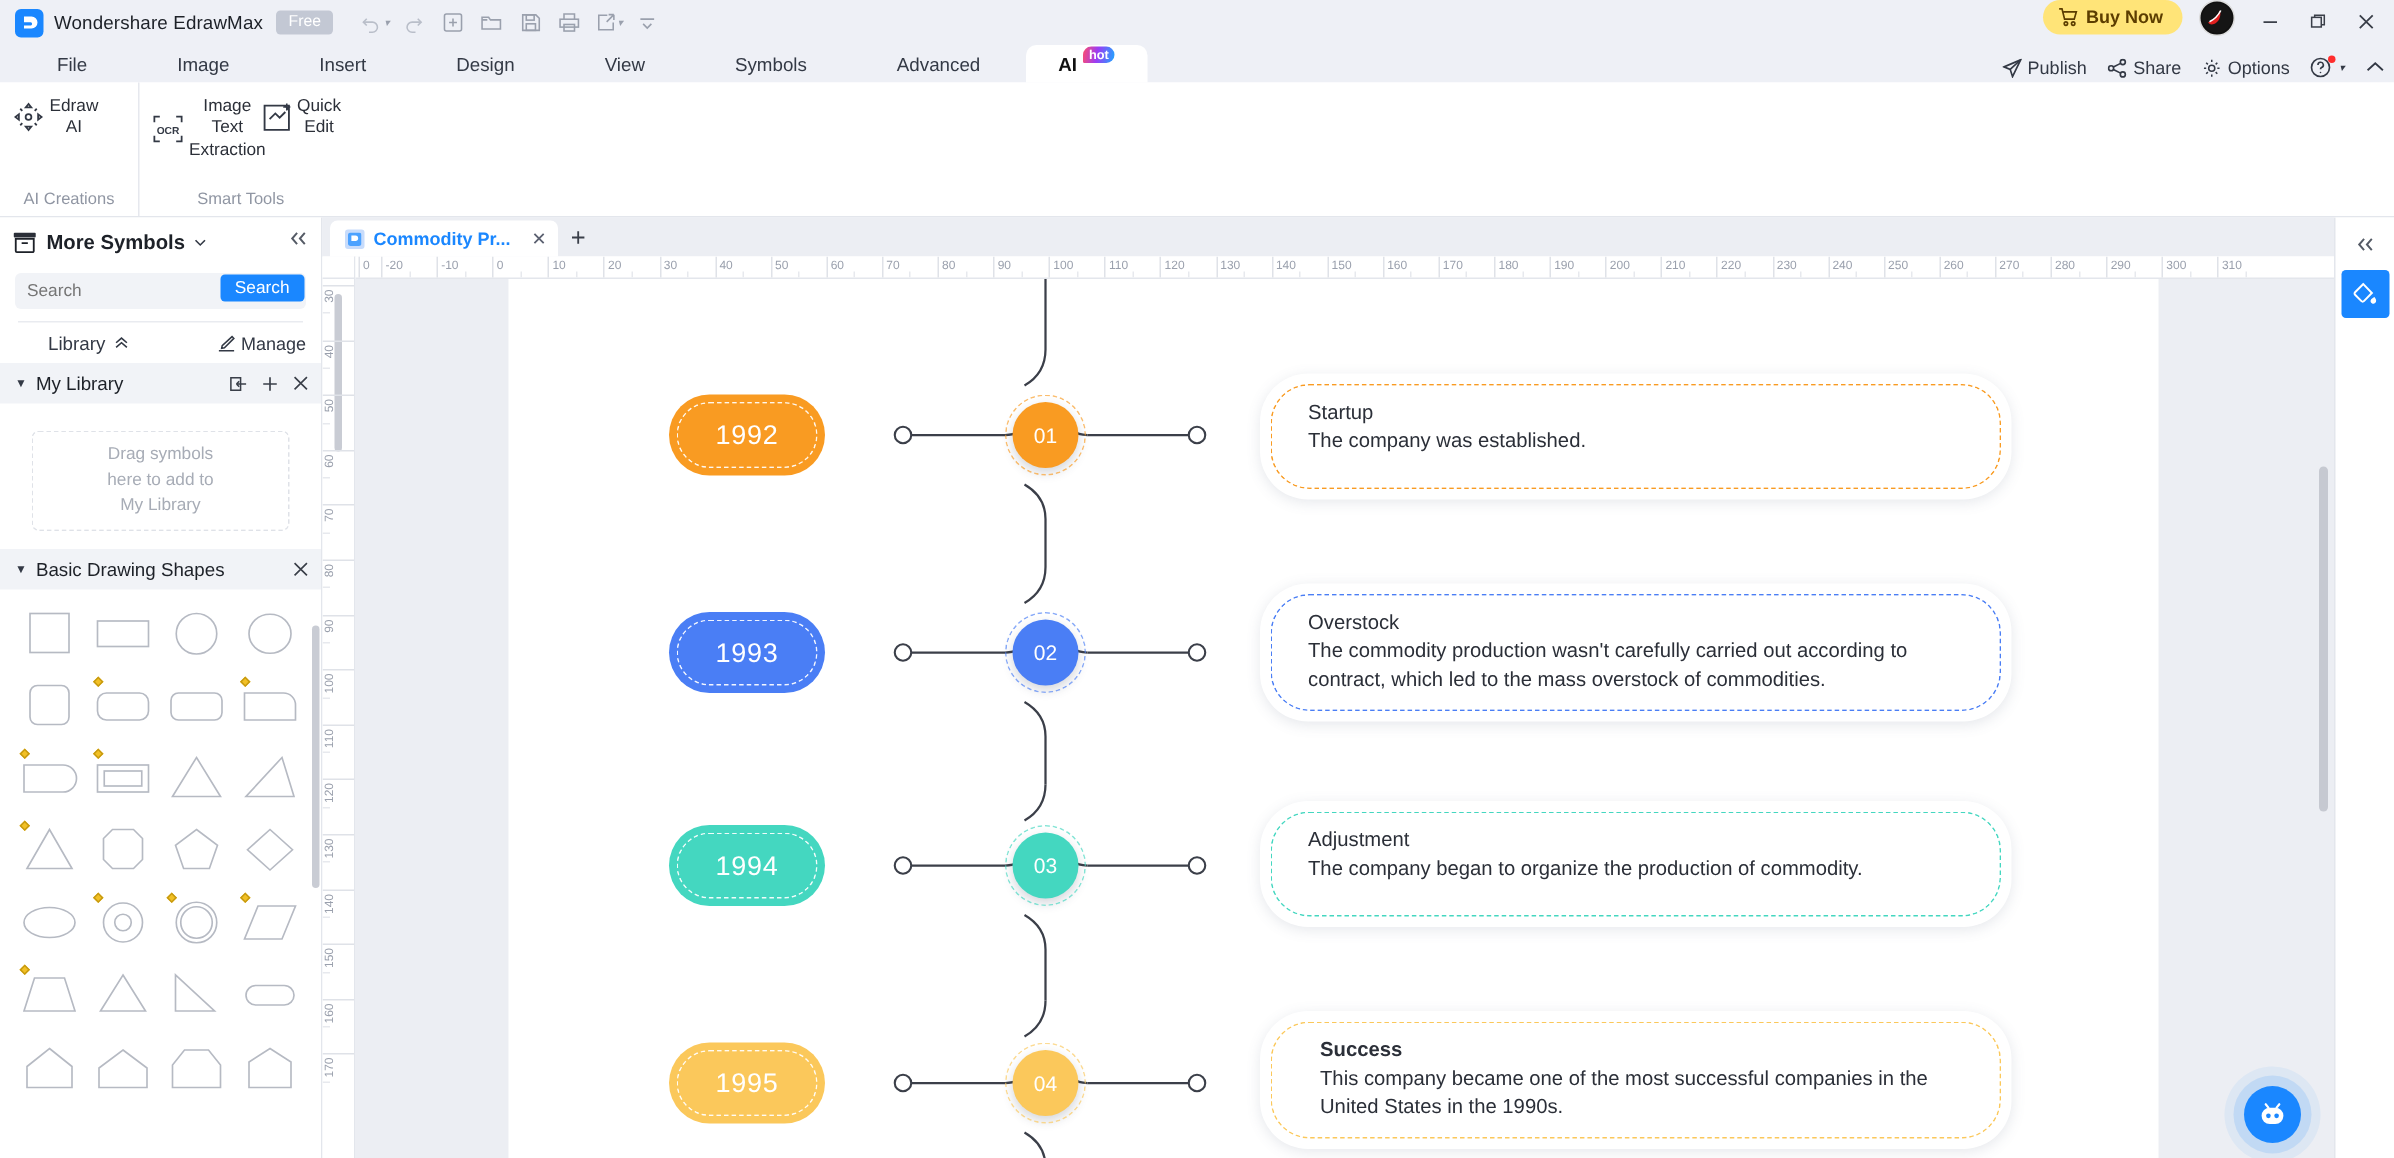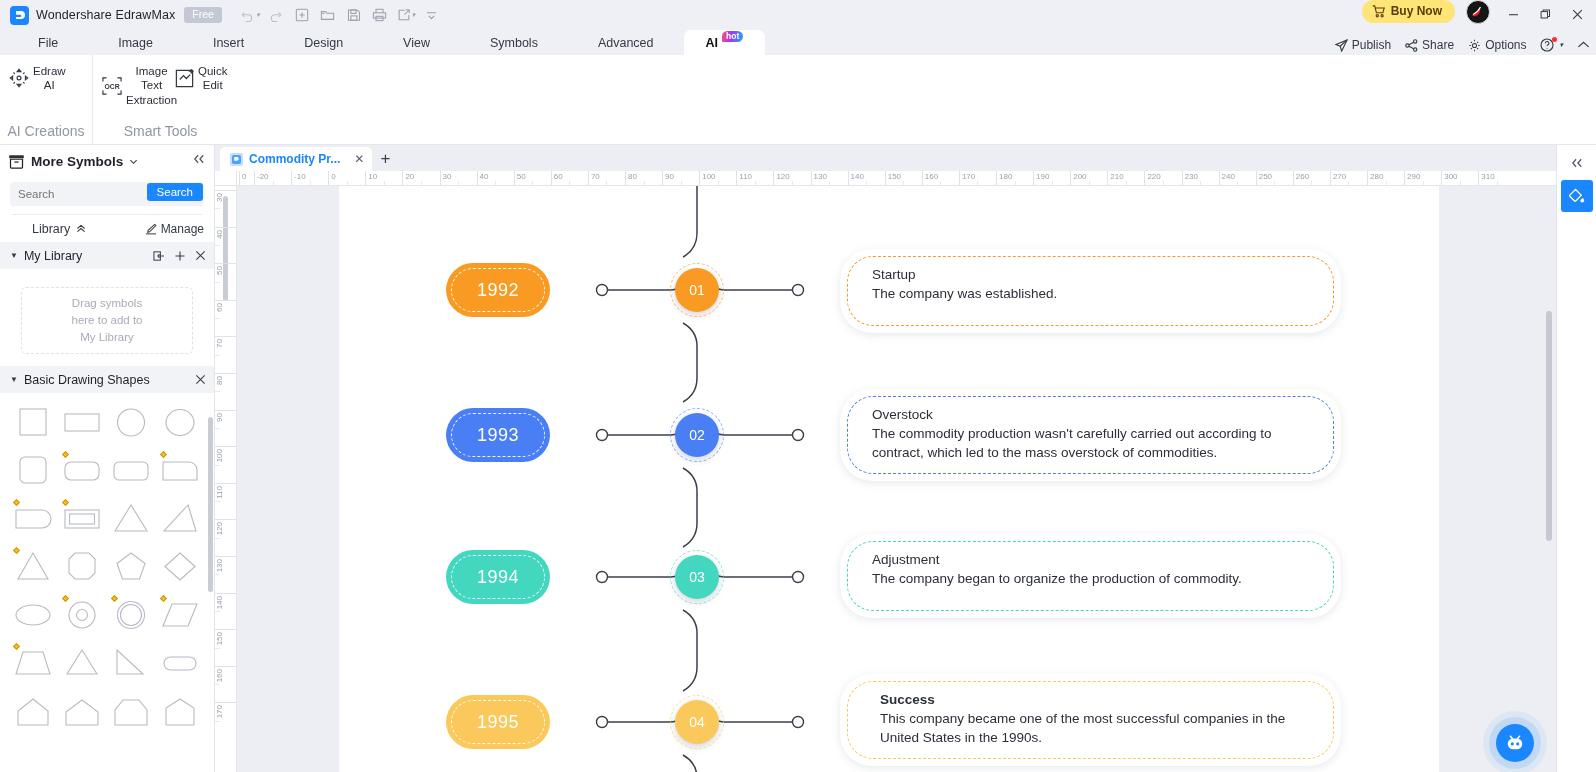--- a/index.html
+++ b/index.html
@@ -54,21 +54,21 @@
   .mbr{display:flex;align-items:center;gap:4px;font-size:12px;color:#333945;}
 
   
   .ribbon{height:90px;background:#fff;flex:0 0 90px;display:flex;position:relative;border-bottom:1px solid #e3e6ec;}
   .rib-group{display:flex;flex-direction:column;justify-content:flex-start;position:relative;padding-top:6px;}
   .rib-group + .rib-group{border-left:1px solid #e6e8ee;}
   .rib-items{display:flex;align-items:flex-start;height:62px;}
   .rib-btn{width:auto;min-width:62px;display:flex;flex-direction:row;align-items:center;gap:3px;padding:3px 8px;}
   .rib-ico{height:24px;display:flex;align-items:center;justify-content:center;color:#333945;}
   .rib-lbl{font-size:11.5px;color:#2b2f38;text-align:center;line-height:1.25;}
-  .rib-grp-lbl{font-size:14px;color:#9096a3;text-align:center;width:100%;position:absolute;bottom:5px;left:0;}
+  .rib-grp-lbl{font-size:11px;color:#9096a3;text-align:center;width:100%;position:absolute;bottom:5px;left:0;}
 
   
   .bodyrow{flex:1 1 auto;display:flex;min-height:0;position:relative;}
 
   
   .leftpanel{width:215px;flex:0 0 215px;background:#fff;border-right:1px solid #e3e6ec;display:flex;flex-direction:column;position:relative;}
   .lp-head{height:33px;display:flex;align-items:center;padding:0 8px;gap:6px;position:relative;}
   .lp-head-title{font-size:13.5px;font-weight:bold;color:#1d2128;}
   .lp-collapse{position:absolute;right:8px;top:8px;color:#555b66;font-size:13px;}
   .searchrow{margin:4px 10px 0;background:#f1f3f7;border-radius:4px;height:24px;display:flex;align-items:center;position:relative;}

